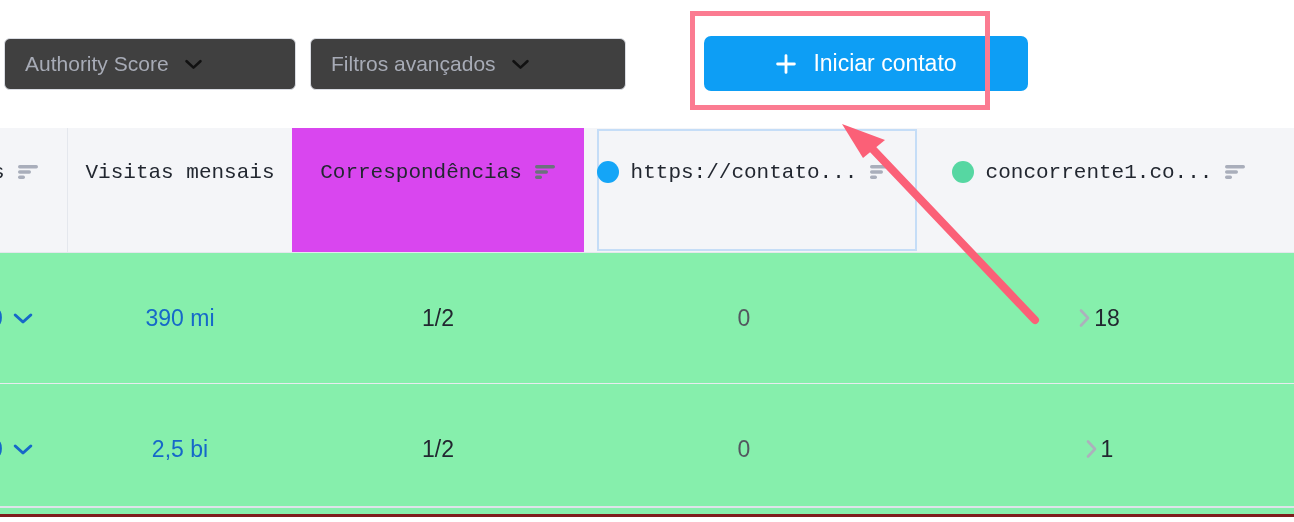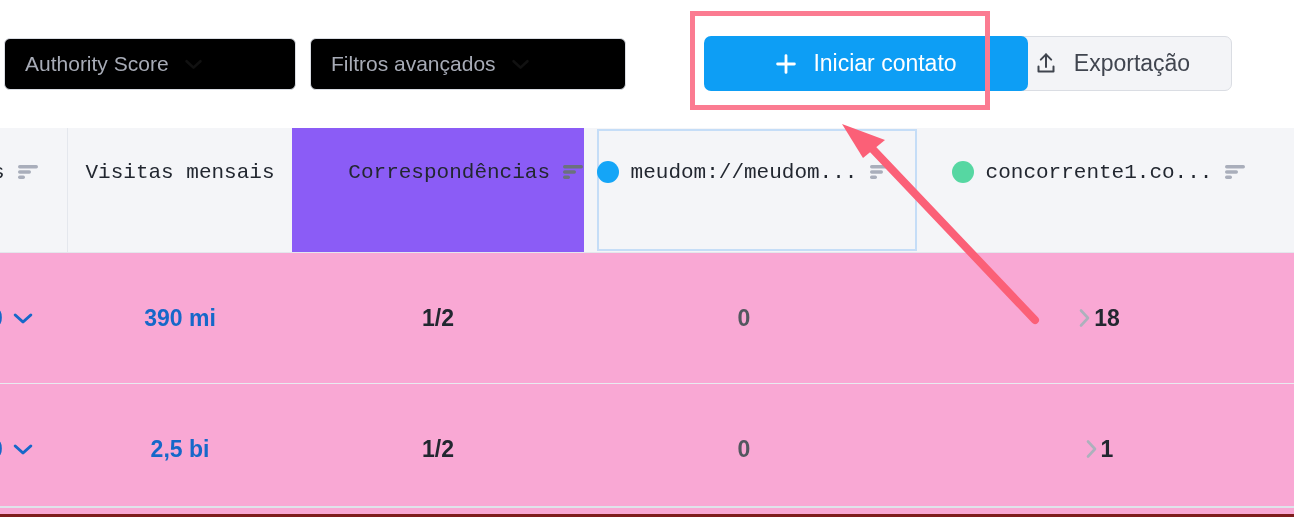--- a/index.html
+++ b/index.html
@@ -23,21 +23,21 @@
     width: 1294px;
     height: 128px;
     background: #ffffff;
   }
   .filter-pill {
     position: absolute;
     box-sizing: border-box;
     height: 52px;
     border: 1px solid #dadde3;
     border-radius: 6px;
-    background: #000000;
+    background: #404040;
     display: flex;
     align-items: center;
     padding: 0 18px 0 20px;
     gap: 16px;
     cursor: pointer;
   }
   .filter-pill .pill-label {
     font-size: 21px;
     color: #a7abb6;
     white-space: nowrap;
@@ -135,43 +135,42 @@
     display: flex;
     align-items: center;
     gap: 12px;
     height: 52px;
   }
   .sort-icon { width: 22px; height: 16px; flex: none; display: block; }
   .dot { width: 22px; height: 22px; border-radius: 50%; flex: none; display: block; }
 
   .th-as      { width: 68px;  justify-content: flex-start; padding-left: 0; border-right: 1px solid #e4e7ed; }
   .th-visits  { width: 224px; justify-content: center; }
-  .th-corr    { width: 292px; justify-content: flex-end; background: #8b5cf6; }
+  .th-corr    { width: 292px; justify-content: center; background: #d946ef; }
   .th-mydom   { width: 320px; justify-content: center; }
   .th-comp    { width: 390px; justify-content: center; }
 
   .th-mydom-box {
     position: absolute;
     left: 597px;
     top: 129px;
     width: 320px;
     height: 122px;
     box-sizing: border-box;
     border: 2px solid #c5ddf7;
     background: #f4f5f8;
     z-index: 2;
     pointer-events: none;
   }
 
   .trow {
     display: flex;
     height: 130px;
-    background: #f9a8d4;
+    background: #86efac;
     border-bottom: 1px solid #e9ebf0;
-    font-weight: bold;
   }
   .trow:last-child { border-bottom: 3px solid #7f1d1d; }
   .td {
     box-sizing: border-box;
     display: flex;
     align-items: center;
     font-size: 23px;
     color: #222730;
   }
   .td-as     { width: 68px;  justify-content: flex-start; gap: 10px; color: #1668c9; }
@@ -221,28 +220,20 @@
 
   <div class="highlight-box"></div>
 
   <button class="btn-primary">
     <svg class="plus-icon" viewBox="0 0 22 22">
       <path d="M11 2.6 L11 19.4 M2.6 11 L19.4 11" stroke="#ffffff" stroke-width="2.8" stroke-linecap="round"></path>
     </svg>
     <span>Iniciar contato</span>
   </button>
 
-  <button class="btn-export">
-    <svg class="export-icon" viewBox="0 0 24 24">
-      <path d="M12 2.5 L12 15" stroke="#40454f" stroke-width="2" stroke-linecap="round"></path>
-      <path d="M6.8 7.6 L12 2.4 L17.2 7.6" fill="none" stroke="#40454f" stroke-width="2" stroke-linecap="round" stroke-linejoin="round"></path>
-      <path d="M4.5 14.5 L4.5 19.5 L19.5 19.5 L19.5 14.5" fill="none" stroke="#40454f" stroke-width="2" stroke-linecap="round" stroke-linejoin="round"></path>
-    </svg>
-    <span>Exportação</span>
-  </button>
 </div>
 
 <div class="table">
 
   <div class="thead">
 
     <div class="th th-as">
       <div class="th-inner" style="padding-left:0;margin-left:-8px;">
         <span style="font-size:21px;color:#222730;">s</span>
         <svg class="sort-icon" viewBox="0 0 22 16">
@@ -266,21 +257,21 @@
           <rect x="1" y="1" width="20" height="3.4" rx="1.7" fill="#6b717d"></rect>
           <rect x="1" y="6.3" width="13" height="3.4" rx="1.7" fill="#6b717d"></rect>
           <rect x="1" y="11.6" width="7" height="3.4" rx="1.7" fill="#6b717d"></rect>
         </svg>
       </div>
     </div>
 
     <div class="th th-mydom">
       <div class="th-inner" style="position:relative;z-index:3;">
         <span class="dot" style="background:#14a5f7;"></span>
-        <span>meudom://meudom...</span>
+        <span>https://contato...</span>
         <svg class="sort-icon" viewBox="0 0 22 16">
           <rect x="1" y="1" width="20" height="3.4" rx="1.7" fill="#a9aebb"></rect>
           <rect x="1" y="6.3" width="13" height="3.4" rx="1.7" fill="#a9aebb"></rect>
           <rect x="1" y="11.6" width="7" height="3.4" rx="1.7" fill="#a9aebb"></rect>
         </svg>
       </div>
     </div>
 
     <div class="th th-comp">
       <div class="th-inner">

